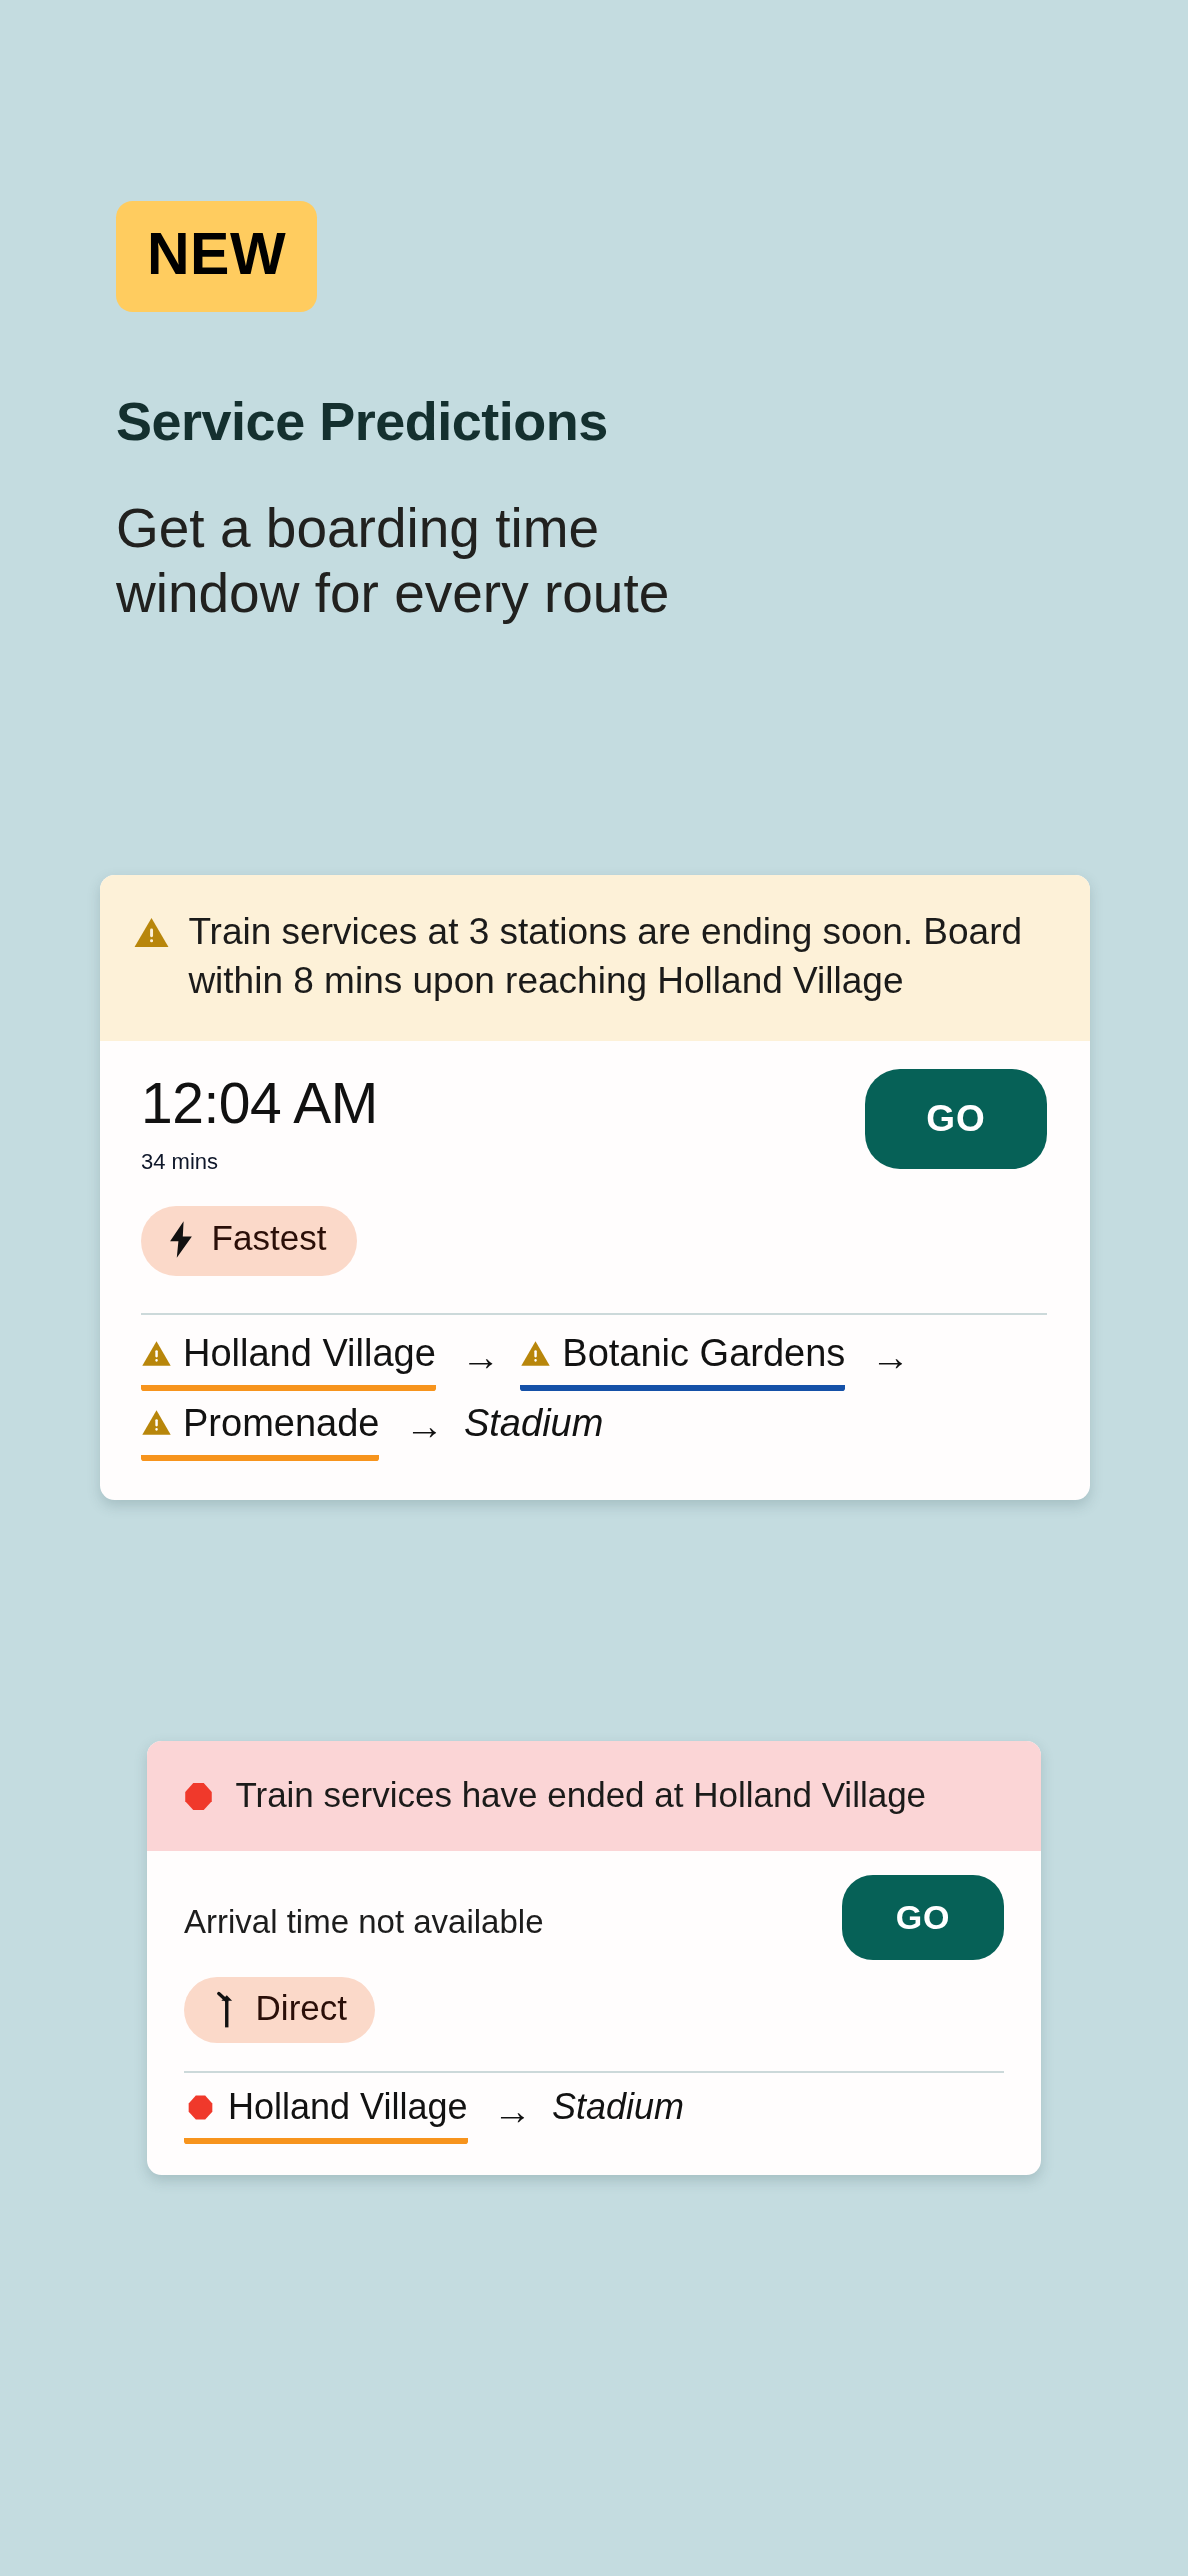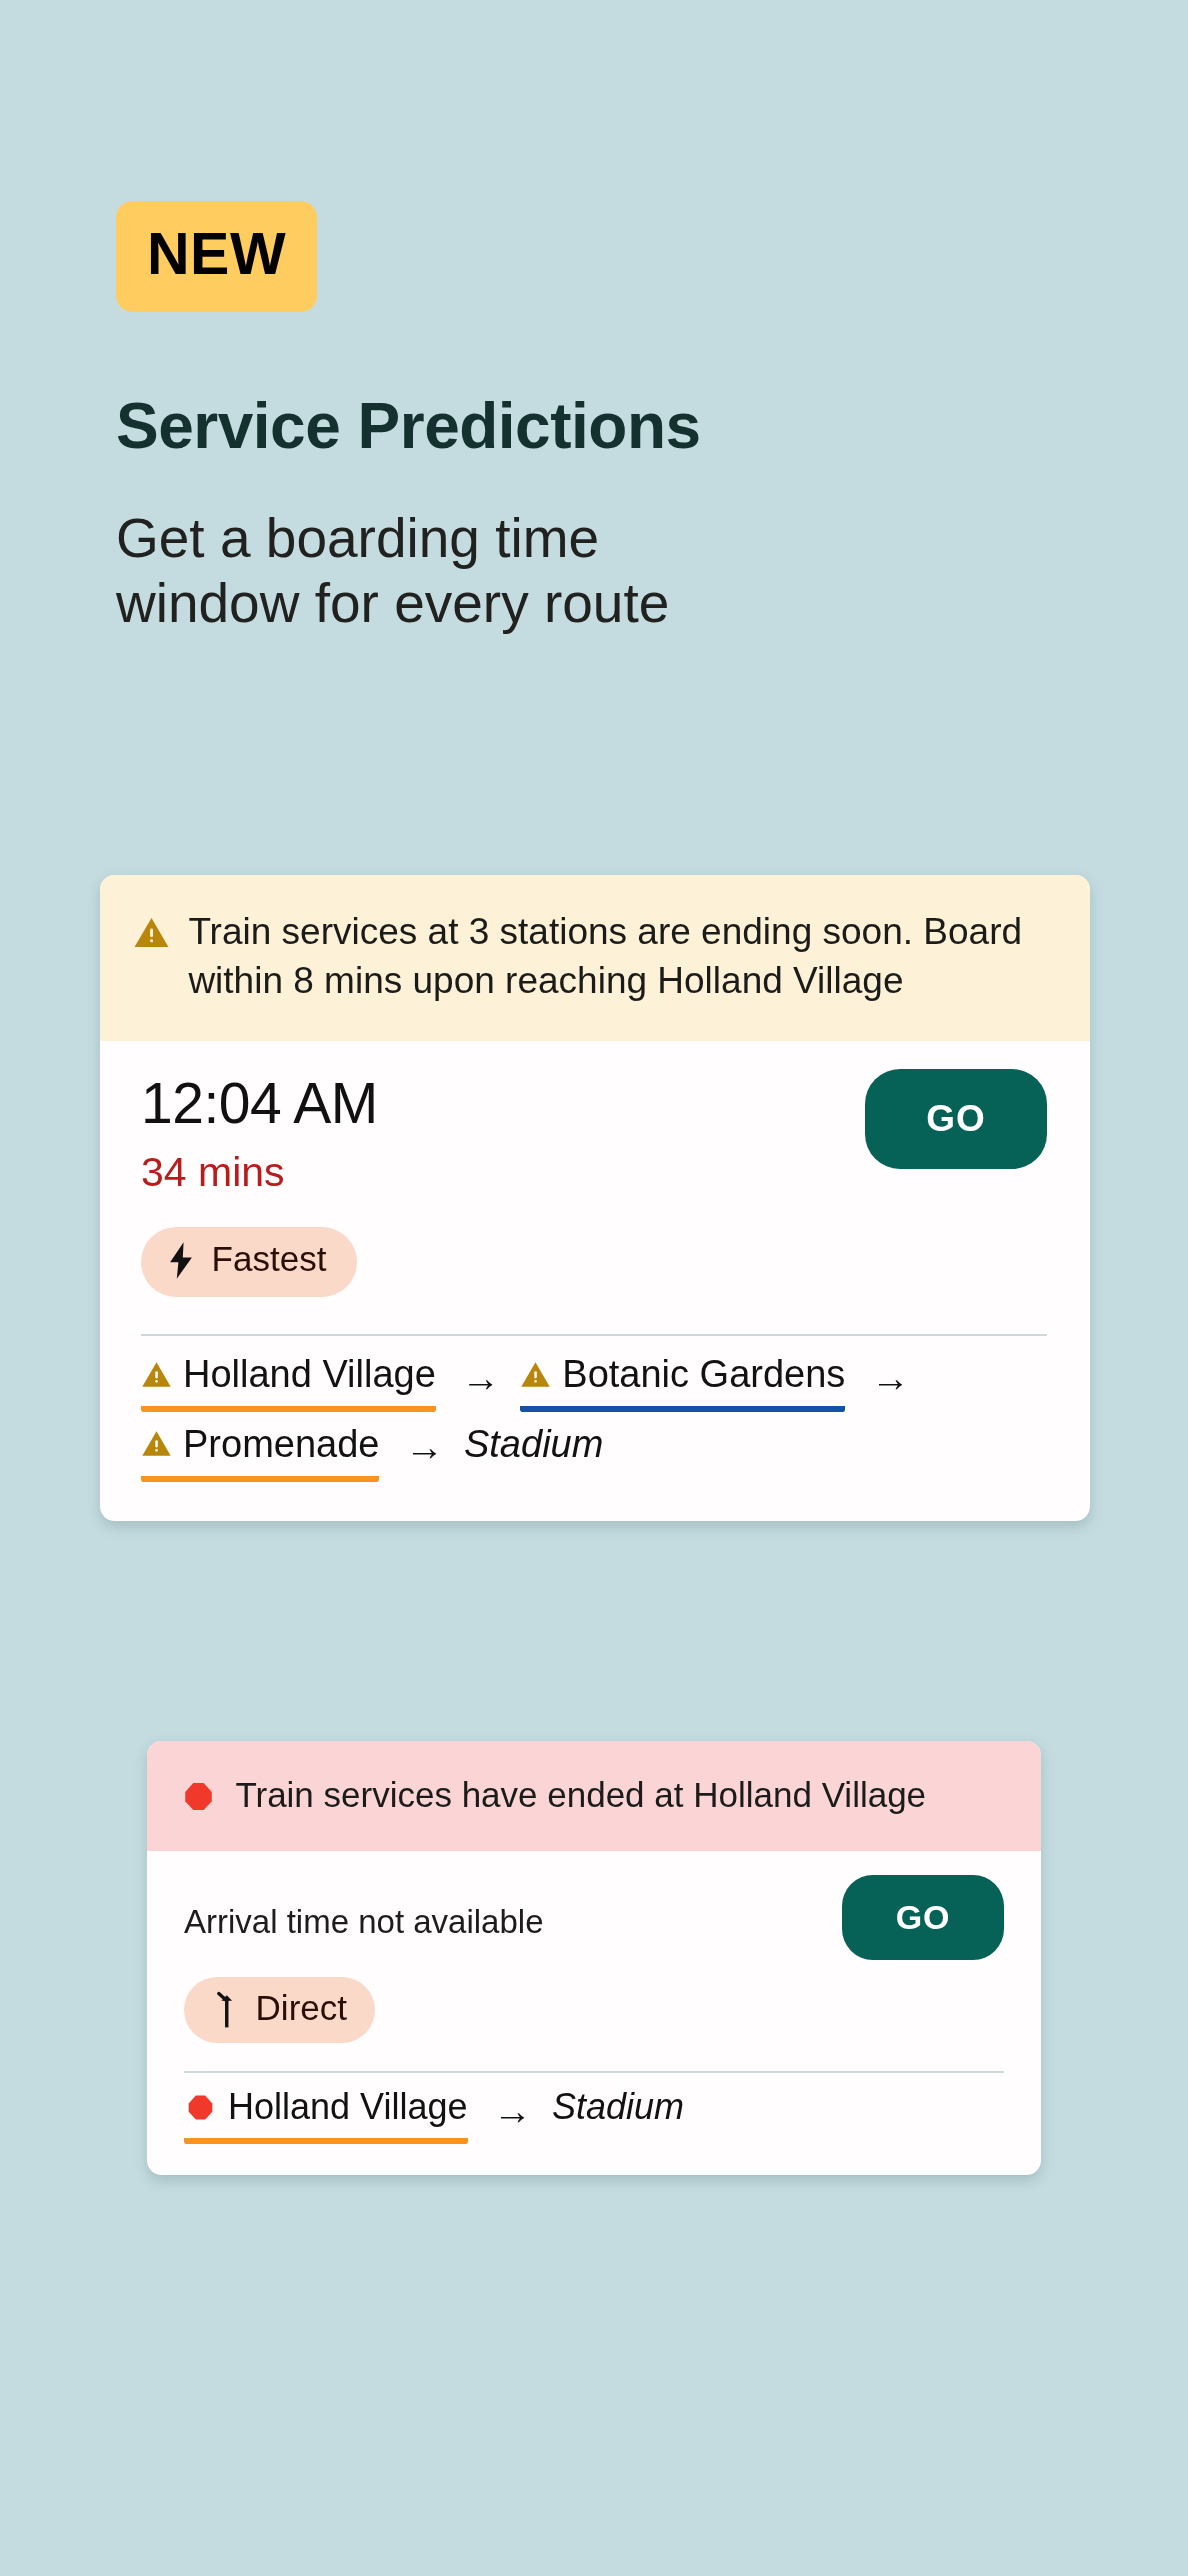--- a/index.html
+++ b/index.html
@@ -36,21 +36,21 @@
     font-size: 59px;
     font-weight: bold;
     letter-spacing: 0.5px;
     line-height: 1;
     padding: 24px 31px 28px 31px;
     border-radius: 16.6px;
   }
 
   .hero-title {
     margin-top: 81px;
-    font-size: 64px;
+    font-size: 54px;
     font-weight: bold;
     color: #14302f;
     letter-spacing: -0.5px;
     line-height: 1.05;
   }
 
   .hero-sub {
     margin-top: 46px;
     font-size: 55px;
     font-weight: normal;
@@ -148,22 +148,22 @@
   .time-main {
     font-size: 57px;
     font-weight: normal;
     color: #111111;
     line-height: 1.05;
     letter-spacing: -0.5px;
   }
 
   .time-dur {
     margin-top: 14.7px;
-    font-size: 41px;
-    color: #b91c1c;
+    font-size: 22px;
+    color: #0f172a;
   }
 
   .no-time {
     font-size: 33px;
     color: #1d1d1d;
     padding-top: 28px;
   }
 
   .go-btn {
     background: #066157;

